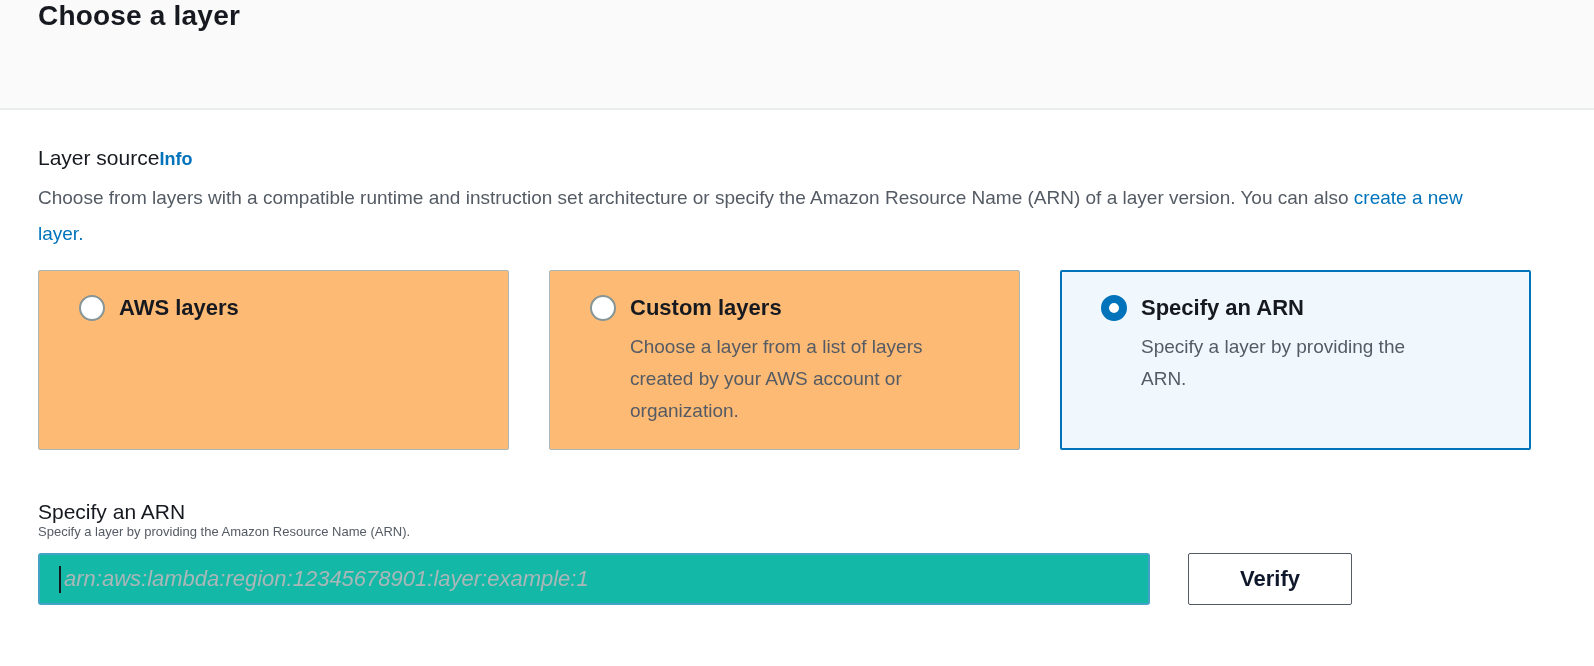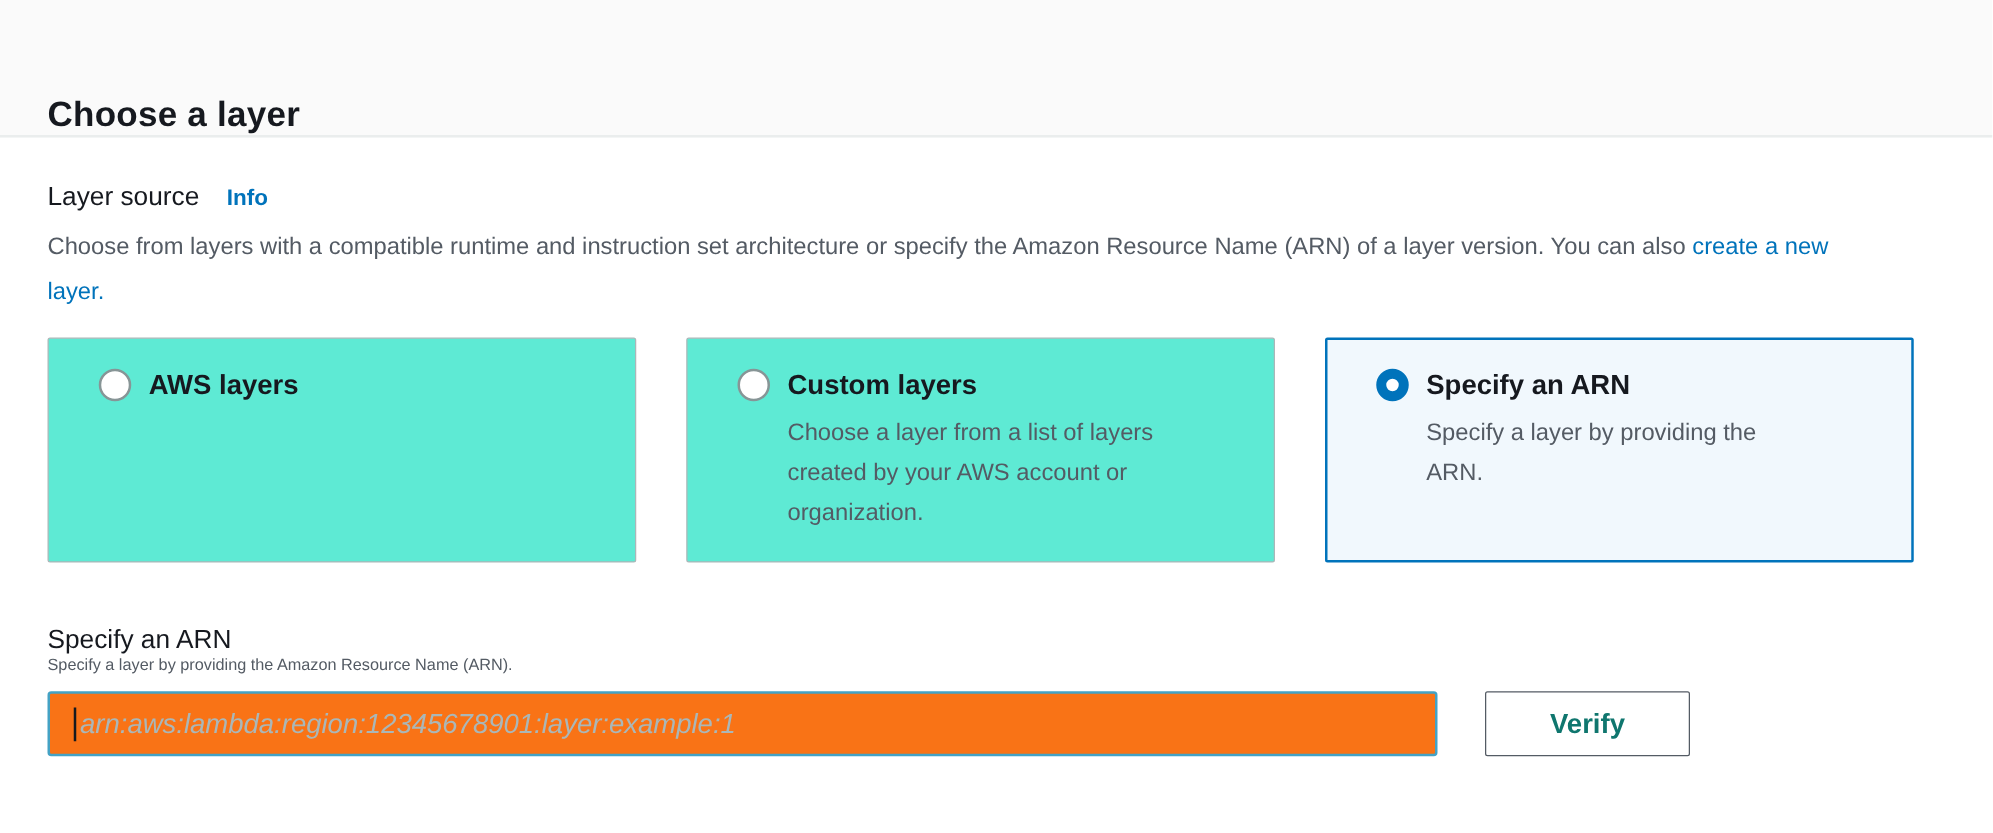--- a/index.html
+++ b/index.html
@@ -12,40 +12,39 @@
     overflow: hidden;
     position: relative;
   }
 
   
   .panel-header {
     height: 110px;
     background: #fafafa;
     border-bottom: 2px solid #eaeded;
     display: flex;
-    align-items: flex-end;
+    align-items: flex-start;
     padding-left: 38px;
   }
   .panel-title {
     font-size: 28px;
     font-weight: 700;
     color: #16191f;
     letter-spacing: 0.2px;
   }
 
   
   .content { padding: 36px 62px 0 38px; border-radius: 30px; }
 
   .field-label-row { display: flex; align-items: baseline; }
   .field-label { font-size: 21px; color: #16191f; }
   .info-link {
     font-size: 18px;
     font-weight: 700;
     color: #0073bb;
-    margin-left: 22px;
     text-decoration: none;
     cursor: pointer;
   }
   .field-desc {
     margin-top: 10px;
     font-size: 19px;
     line-height: 36px;
     color: #545b64;
     max-width: 1470px;
   }
@@ -55,21 +54,21 @@
   .cards {
     display: flex;
     gap: 40px;
     margin-top: 18px;
   }
   .card {
     width: 471px;
     height: 180px;
     border: 1px solid #aab7b8;
     border-radius: 2px;
-    background: #5eead4;
+    background: #fdba74;
     padding: 24px 28px 16px 40px;
     cursor: pointer;
   }
   .card.selected {
     border: 2px solid #0073bb;
     background: #f1f8fd;
     padding: 23px 27px 23px 39px;
   }
   .card-top { display: flex; align-items: center; }
   .radio {
@@ -102,21 +101,21 @@
   .arn-section { margin-top: 50px; }
   .arn-title { font-size: 21px; color: #16191f; }
   .arn-desc { font-size: 13px; color: #545b64; }
   .arn-row { margin-top: 14px; display: flex; align-items: center; }
   .arn-input-wrap { position: relative; }
   .arn-input {
     width: 1112px;
     height: 52px;
     border: 2px solid #44a2c4;
     border-radius: 3px;
-    background: #f97316;
+    background: #14b8a6;
     padding: 0 0 0 24px;
     font-family: "Liberation Sans", sans-serif;
     font-size: 22px;
     color: #16191f;
     outline: none;
   }
   .arn-input::placeholder {
     font-style: italic;
     color: #aab7b8;
     opacity: 1;
@@ -132,21 +131,21 @@
   .verify-btn {
     margin-left: 38px;
     width: 164px;
     height: 52px;
     background: #ffffff;
     border: 1px solid #545b64;
     border-radius: 2px;
     font-family: "Liberation Sans", sans-serif;
     font-size: 22px;
     font-weight: 700;
-    color: #0f766e;
+    color: #0f172a;
     cursor: pointer;
   }
 </style>
 </head>
 <body>
 
 <div class="panel-header">
   <h1 class="panel-title">Choose a layer</h1>
 </div>
 

